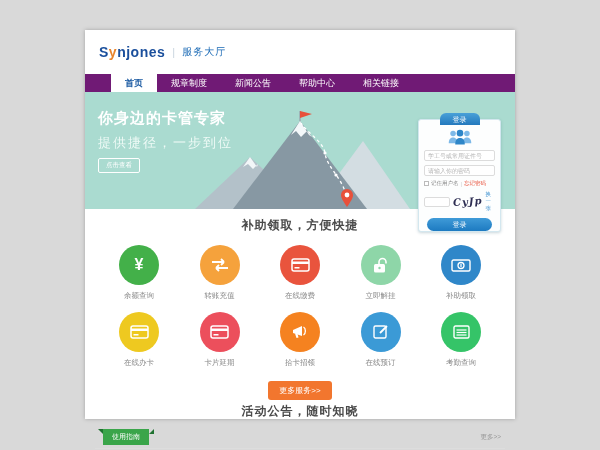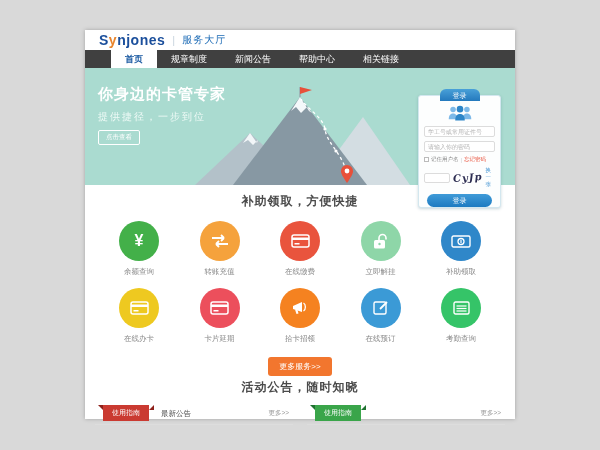--- a/index.html
+++ b/index.html
@@ -1,39 +1,39 @@
 <!DOCTYPE html>
 <html><head>
 <meta charset="utf-8">
 <style>
   * { margin:0; padding:0; box-sizing:border-box; }
   html,body { width:600px; height:450px; }
   body { background:#d9d9d9; font-family:"Liberation Sans", sans-serif; position:relative; overflow:hidden; }
   .site { position:absolute; left:85px; top:30px; width:430px; height:389px; background:#fff; box-shadow:0 0 4px rgba(0,0,0,.25); }
 
   
-  .header { height:20px; display:flex; align-items:center; padding:0 10px 0 14px; background:#fff; }
+  .header { height:44px; display:flex; align-items:center; padding:0 10px 0 14px; background:#fff; }
   .logo { font-size:14px; font-weight:bold; color:#1b4f9c; letter-spacing:.5px; }
   .logo .accent { color:#e8842c; }
   .logo-sep { color:#c9d4de; margin:0 7px; font-size:11px; }
   .logo-sub { color:#1b6ab5; font-size:10px; letter-spacing:1px; }
   .header-right { margin-left:auto; display:flex; align-items:center; gap:8px; }
   .hlink { font-size:7.5px; color:#555; display:flex; align-items:center; gap:2px; cursor:pointer; }
   .register-btn { font-size:7.5px; color:#555; border:1px solid #b5b5b5; border-radius:2px; padding:2px 7px; background:#fff; cursor:pointer; }
 
   
-  .nav { height:18px; background:#404040; display:flex; align-items:stretch; padding-left:26px; }
+  .nav { height:18px; background:#701a75; display:flex; align-items:stretch; padding-left:26px; }
   .nav-item { color:#fff; font-size:9px; display:flex; align-items:center; padding:0 14px; cursor:pointer; }
   .nav-item.active { background:#fff; color:#1b5aa2; font-weight:bold; }
 
   
   .hero { height:117px; background:#aadbd0; position:relative; overflow:visible; }
   .hero-copy { position:absolute; left:13px; top:17px; z-index:2; }
   .hero-title { color:#fff; font-size:15px; font-weight:bold; letter-spacing:1px; }
-  .hero-sub { color:#eefaf6; font-size:10px; margin-top:6px; letter-spacing:2px; }
+  .hero-sub { color:#eefaf6; font-size:13px; margin-top:6px; letter-spacing:2px; }
   .hero-cta { display:inline-block; margin-top:6px; border:1px solid #fff; color:#fff; font-size:6.5px; padding:2px 7px; border-radius:2px; background:transparent; cursor:pointer; }
   .mountains { position:absolute; left:110px; bottom:0; z-index:1; }
 
   
   .login-card { position:absolute; right:14px; top:27px; width:83px; height:113px; background:#fdfefe; border:1px solid #d3e7ef; border-radius:3px; z-index:3; box-shadow:0 1px 3px rgba(40,90,110,.25); }
   .login-tab { position:absolute; top:-7px; left:50%; transform:translateX(-50%); width:40px; height:12px; background:linear-gradient(#49a0d8,#2479bd); border-radius:6px 6px 0 0; color:#fff; font-size:7px; text-align:center; line-height:13px; cursor:pointer; }
   .login-body { padding:9px 6px 0; display:flex; flex-direction:column; align-items:center; }
   .login-input { width:71px; height:11px; border:1px solid #dcdcdc; border-radius:2px; font-size:6px; color:#444; padding:0 3px; margin-top:4px; background:#fff; }
   .login-input::placeholder { color:#b5b5b5; }
   .remember-row { width:71px; display:flex; align-items:center; gap:2px; margin-top:4px; font-size:5.5px; color:#8a8a8a; }
@@ -247,23 +247,18 @@
         <span class="svc-label">考勤查询</span>
       </div>
     </div>
 
     <button class="more-btn">更多服务&gt;&gt;</button>
   </div>
 
   <div class="ann-title">活动公告，随时知晓</div>
   <div class="panels">
     <div class="panel">
-      <span class="ribbon red">使用指南</span>
-      <span class="panel-tab">最新公告</span>
-      <span class="panel-more">更多&gt;&gt;</span>
-    </div>
-    <div class="panel">
       <span class="ribbon green">使用指南</span>
       <span class="panel-more">更多&gt;&gt;</span>
     </div>
   </div>
 
 </div>
 
 </body></html>

